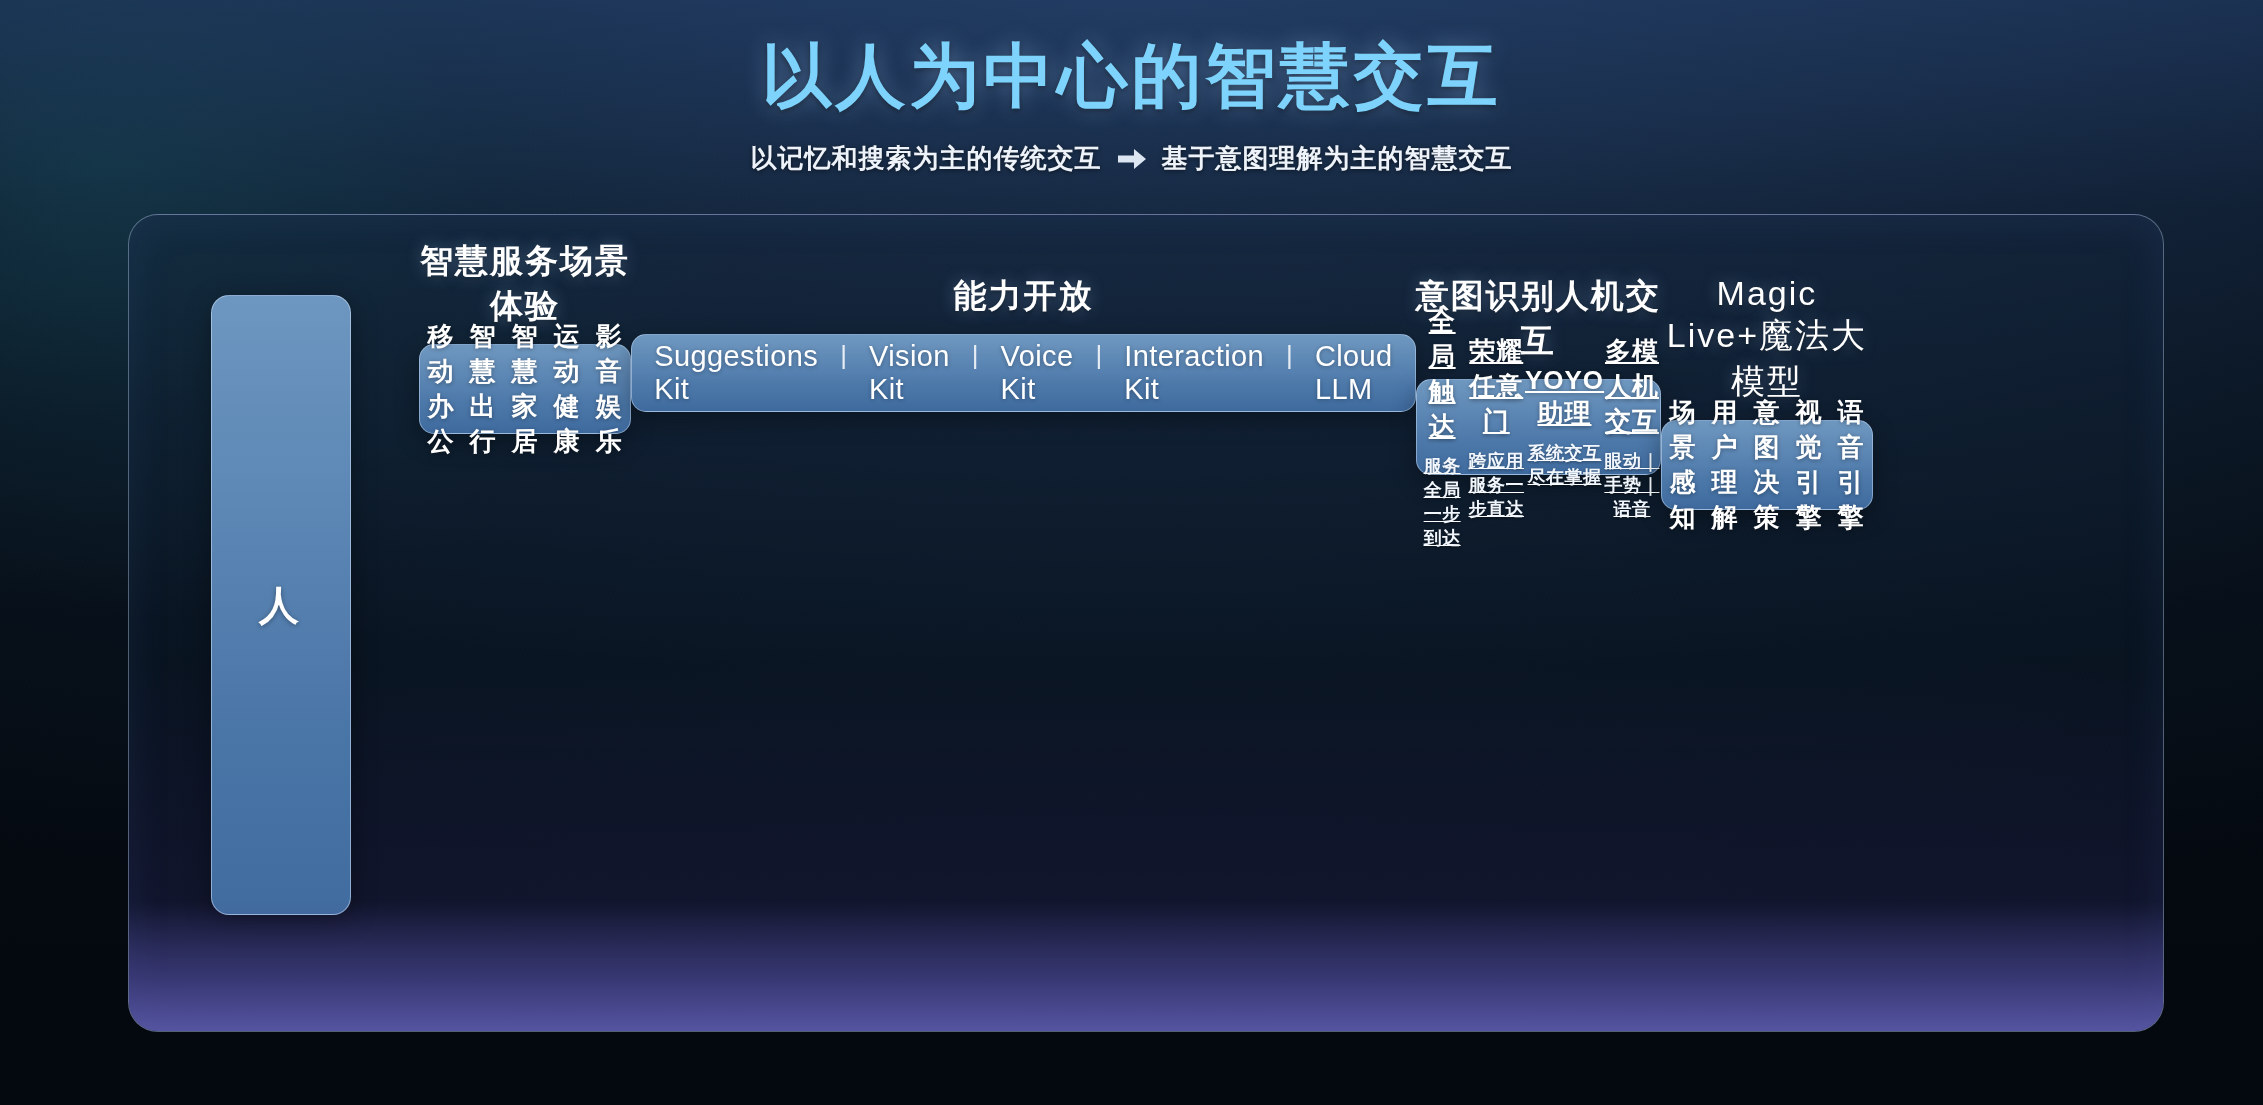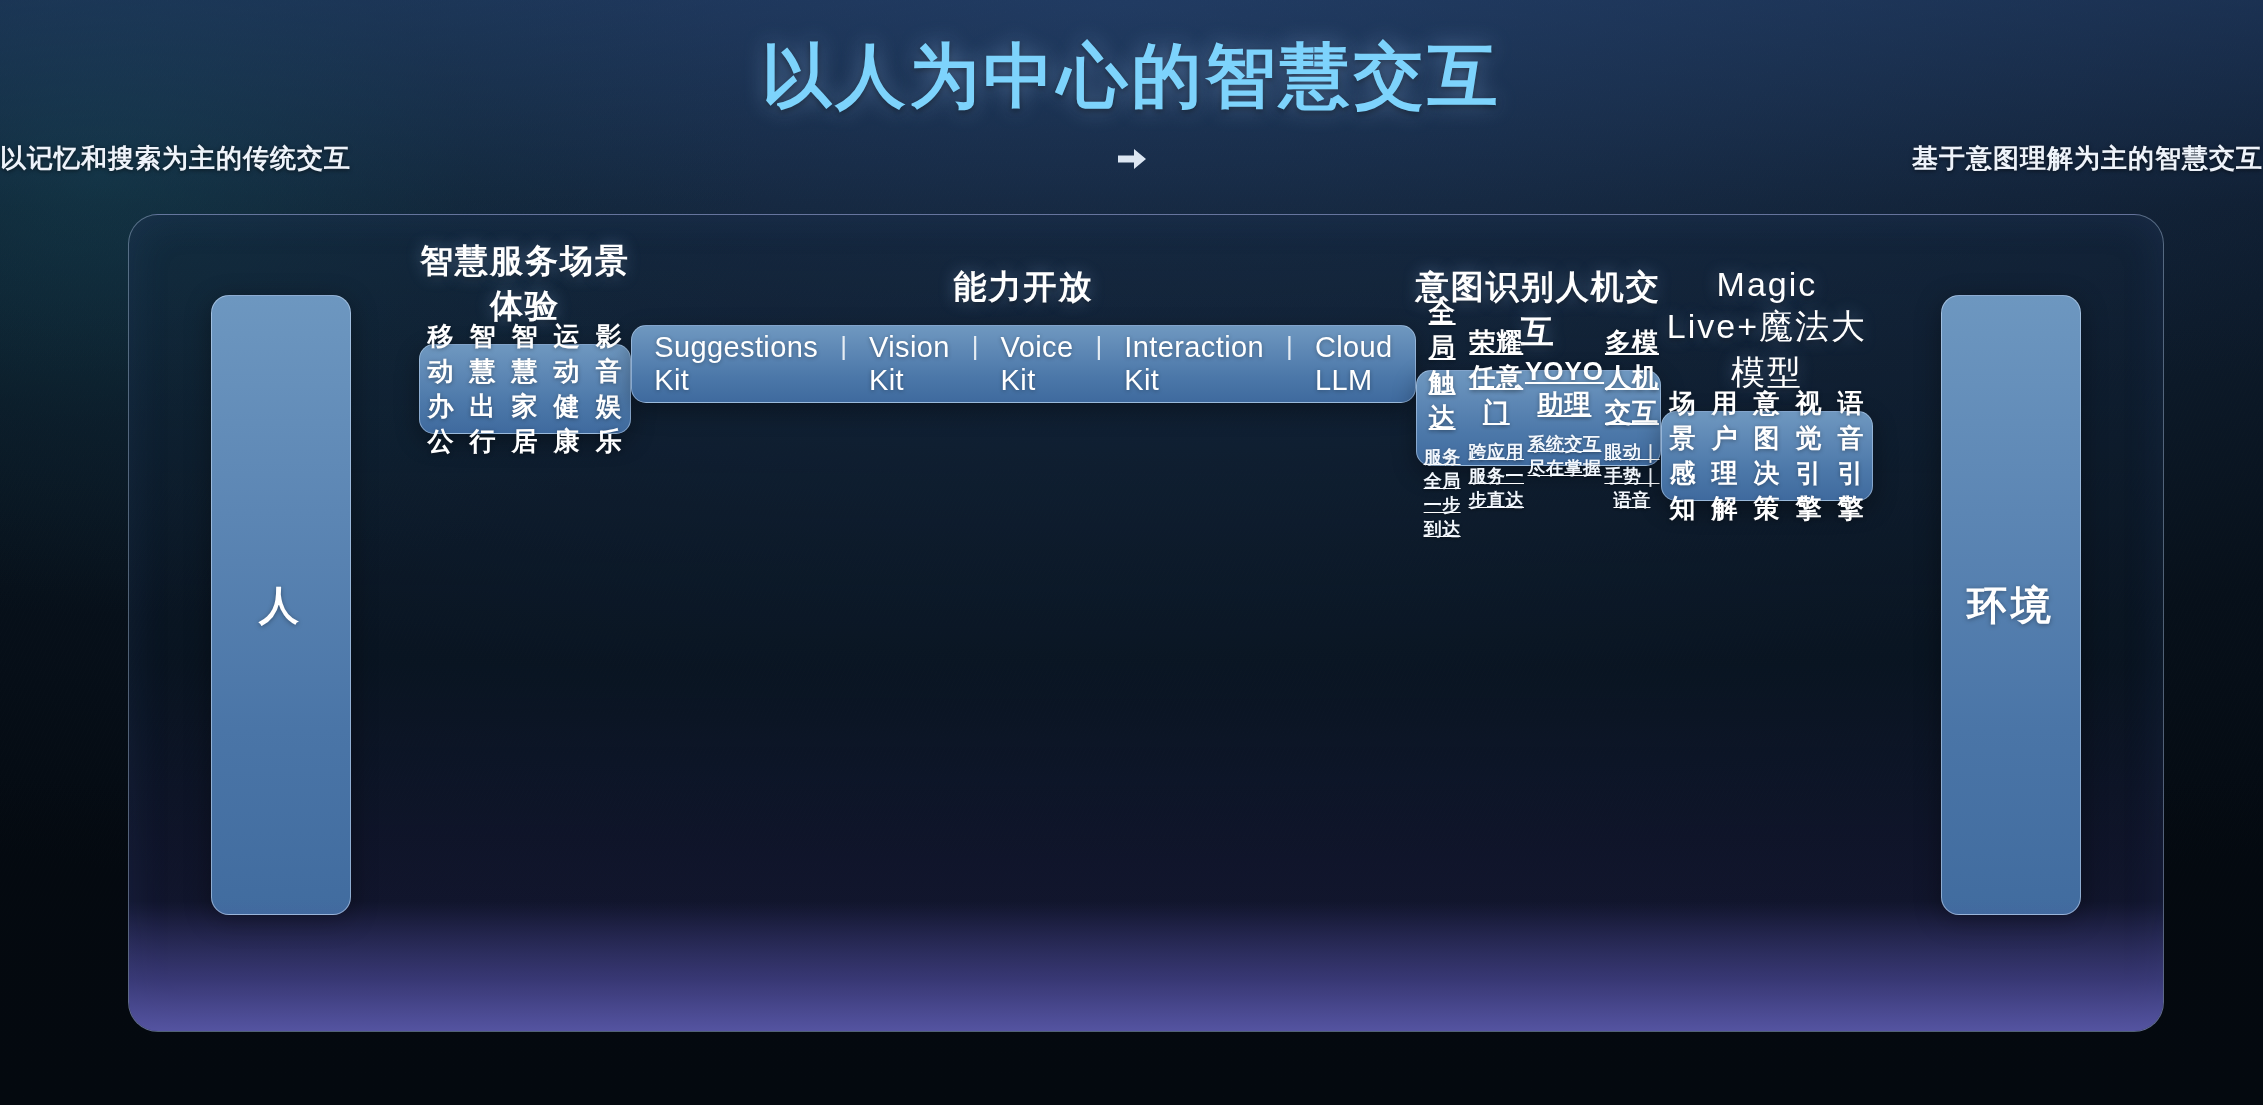--- a/index.html
+++ b/index.html
@@ -43,21 +43,21 @@
   .title{
     margin-top:30px;
     font-size:70px; font-weight:700; letter-spacing:4px;
     color:#7dd3fc;
     text-shadow:0 0 22px rgba(150,190,240,.45), 0 2px 6px rgba(0,0,0,.55);
   }
   .subtitle{
     margin-top:17px;
     font-size:26px; font-weight:700; letter-spacing:1px;
     color:#eef3fa;
-    display:flex; align-items:center; justify-content:space-between; gap:14px;
+    display:flex; align-items:center; justify-content:center; gap:14px;
     text-shadow:0 1px 4px rgba(0,0,0,.6);
   }
   .arrow-icon{ display:inline-flex; align-items:center; }
   .arrow-icon svg{ display:block; }
 
   
   .frame{
     position:absolute;
     left:128px; top:214px; width:2036px; height:818px;
     border:1px solid rgba(180,205,235,.42);
@@ -126,21 +126,21 @@
     display:flex; align-items:flex-start; justify-content:center;
     gap:0; width:100%;
   }
   .kit-item{
     font-size:29px; font-weight:400; letter-spacing:.4px;
     padding:0 22px;
     text-shadow:0 1px 4px rgba(0,0,0,.3);
   }
   .kit-sep{ font-size:26px; font-weight:300; opacity:.85; }
   .sec-sp-1{ margin-top:0; }
-  .sec-sp{ margin-top:26px; }
+  .sec-sp{ margin-top:35px; }
   .magic-title{ font-size:34px; font-weight:400; letter-spacing:2px; }
 </style>
 </head>
 <body>
 
 <div class="bg-base"></div>
 <div class="bg-teal"></div>
 <div class="bg-topglow"></div>
 <div class="bg-noise"></div>
 <div class="bg-bottomfade"></div>
@@ -157,23 +157,20 @@
     <span>基于意图理解为主的智慧交互</span>
   </div>
 </div>
 
 <div class="frame">
 
   <div class="pillar left">
     <span class="pillar-label">人</span>
   </div>
 
-  <div class="pillar right">
-    <span class="pillar-label">环境</span>
-  </div>
 
   <div class="stack">
 
     <div class="section sec-sp-1">
       <div class="section-title">智慧服务场景体验</div>
       <div class="pill h-tall">
         <div class="pill-item">
             <div class="it-title">移动办公</div>
           </div>
         <div class="pill-item">

